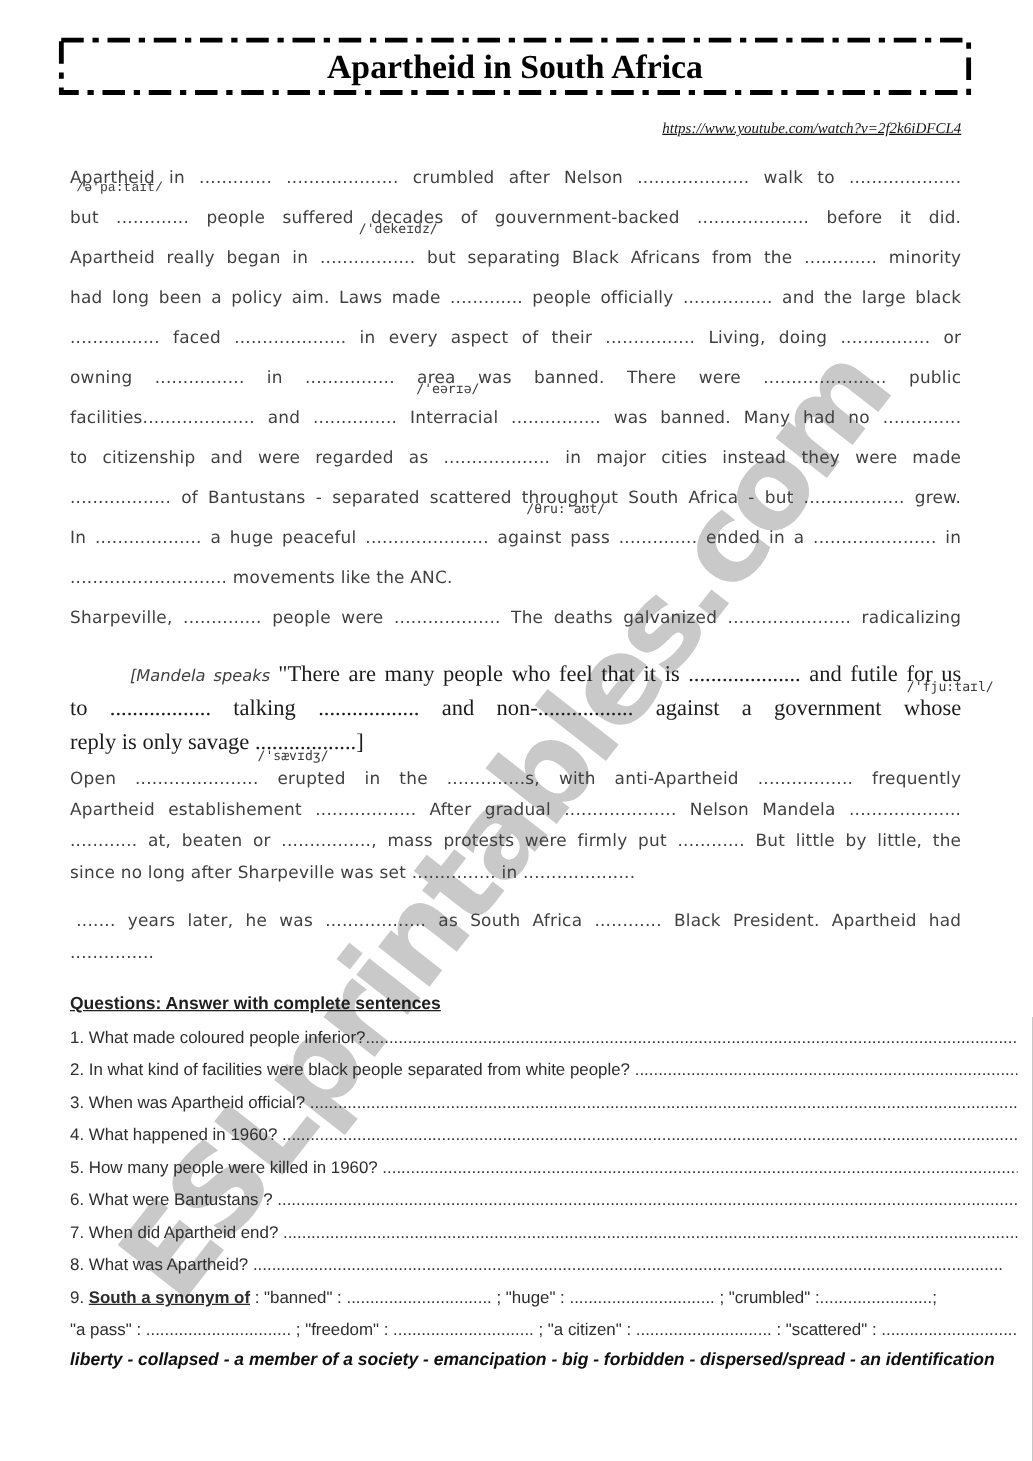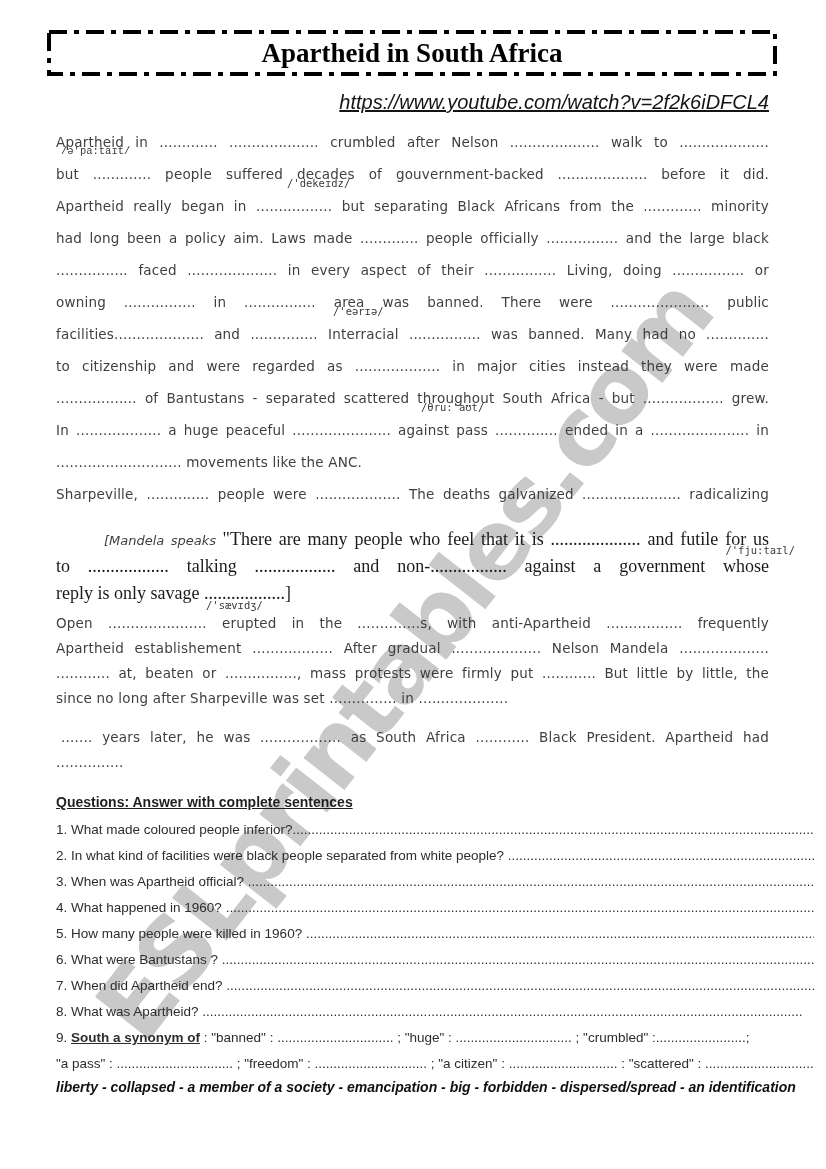--- a/index.html
+++ b/index.html
@@ -7,21 +7,21 @@
         font-family:"DejaVu Sans",sans-serif;}
   .watermark{position:absolute;left:404px;top:660px;transform:translate(-50%,-50%) rotate(-52deg);
         font-family:"DejaVu Sans",sans-serif;font-weight:bold;font-size:95px;letter-spacing:-4px;
         white-space:nowrap;z-index:0;opacity:.8;}
   .content{position:relative;z-index:1;padding:30px 57px 0 56px;}
   .title-box{position:relative;width:730px;height:46px;margin-left:-9px;}
   .title-box svg{position:absolute;left:0;top:0;}
   .title-box h1{position:relative;margin:0;text-align:center;line-height:46px;
         font-family:"Liberation Serif",serif;font-size:27px;font-weight:bold;color:#000;}
   .url-row{text-align:right;margin-top:15px;height:22px;}
-  .video-link{font-family:Liberation Sans, sans-serif;font-style:italic;font-size:20px;color:#141414;
+  .video-link{font-family:Liberation Serif, serif;font-style:italic;font-size:12px;color:#141414;
         text-decoration:underline;cursor:pointer;}
   .line{position:relative;}
   .just{text-align:justify;text-align-last:justify;}
   .bline{height:32px;line-height:32px;font-size:13.5px;color:#3f3f3f;letter-spacing:.2px;}
   .oline{height:25px;line-height:25px;font-size:13.5px;color:#3f3f3f;letter-spacing:.2px;}
   .mline{height:27px;line-height:27px;font-family:"Liberation Serif",serif;font-size:18px;color:#1b1b1b;}
   .mline .lead{font-family:"DejaVu Sans",sans-serif;font-style:italic;font-size:13px;color:#3f3f3f;margin-left:48px;}
   .pron{position:absolute;font-family:"DejaVu Sans Mono",monospace;font-size:10.5px;color:#3a3a3a;
         line-height:12px;white-space:nowrap;letter-spacing:0;}
   [data-block="gap_fill"]{margin-top:13px;}

